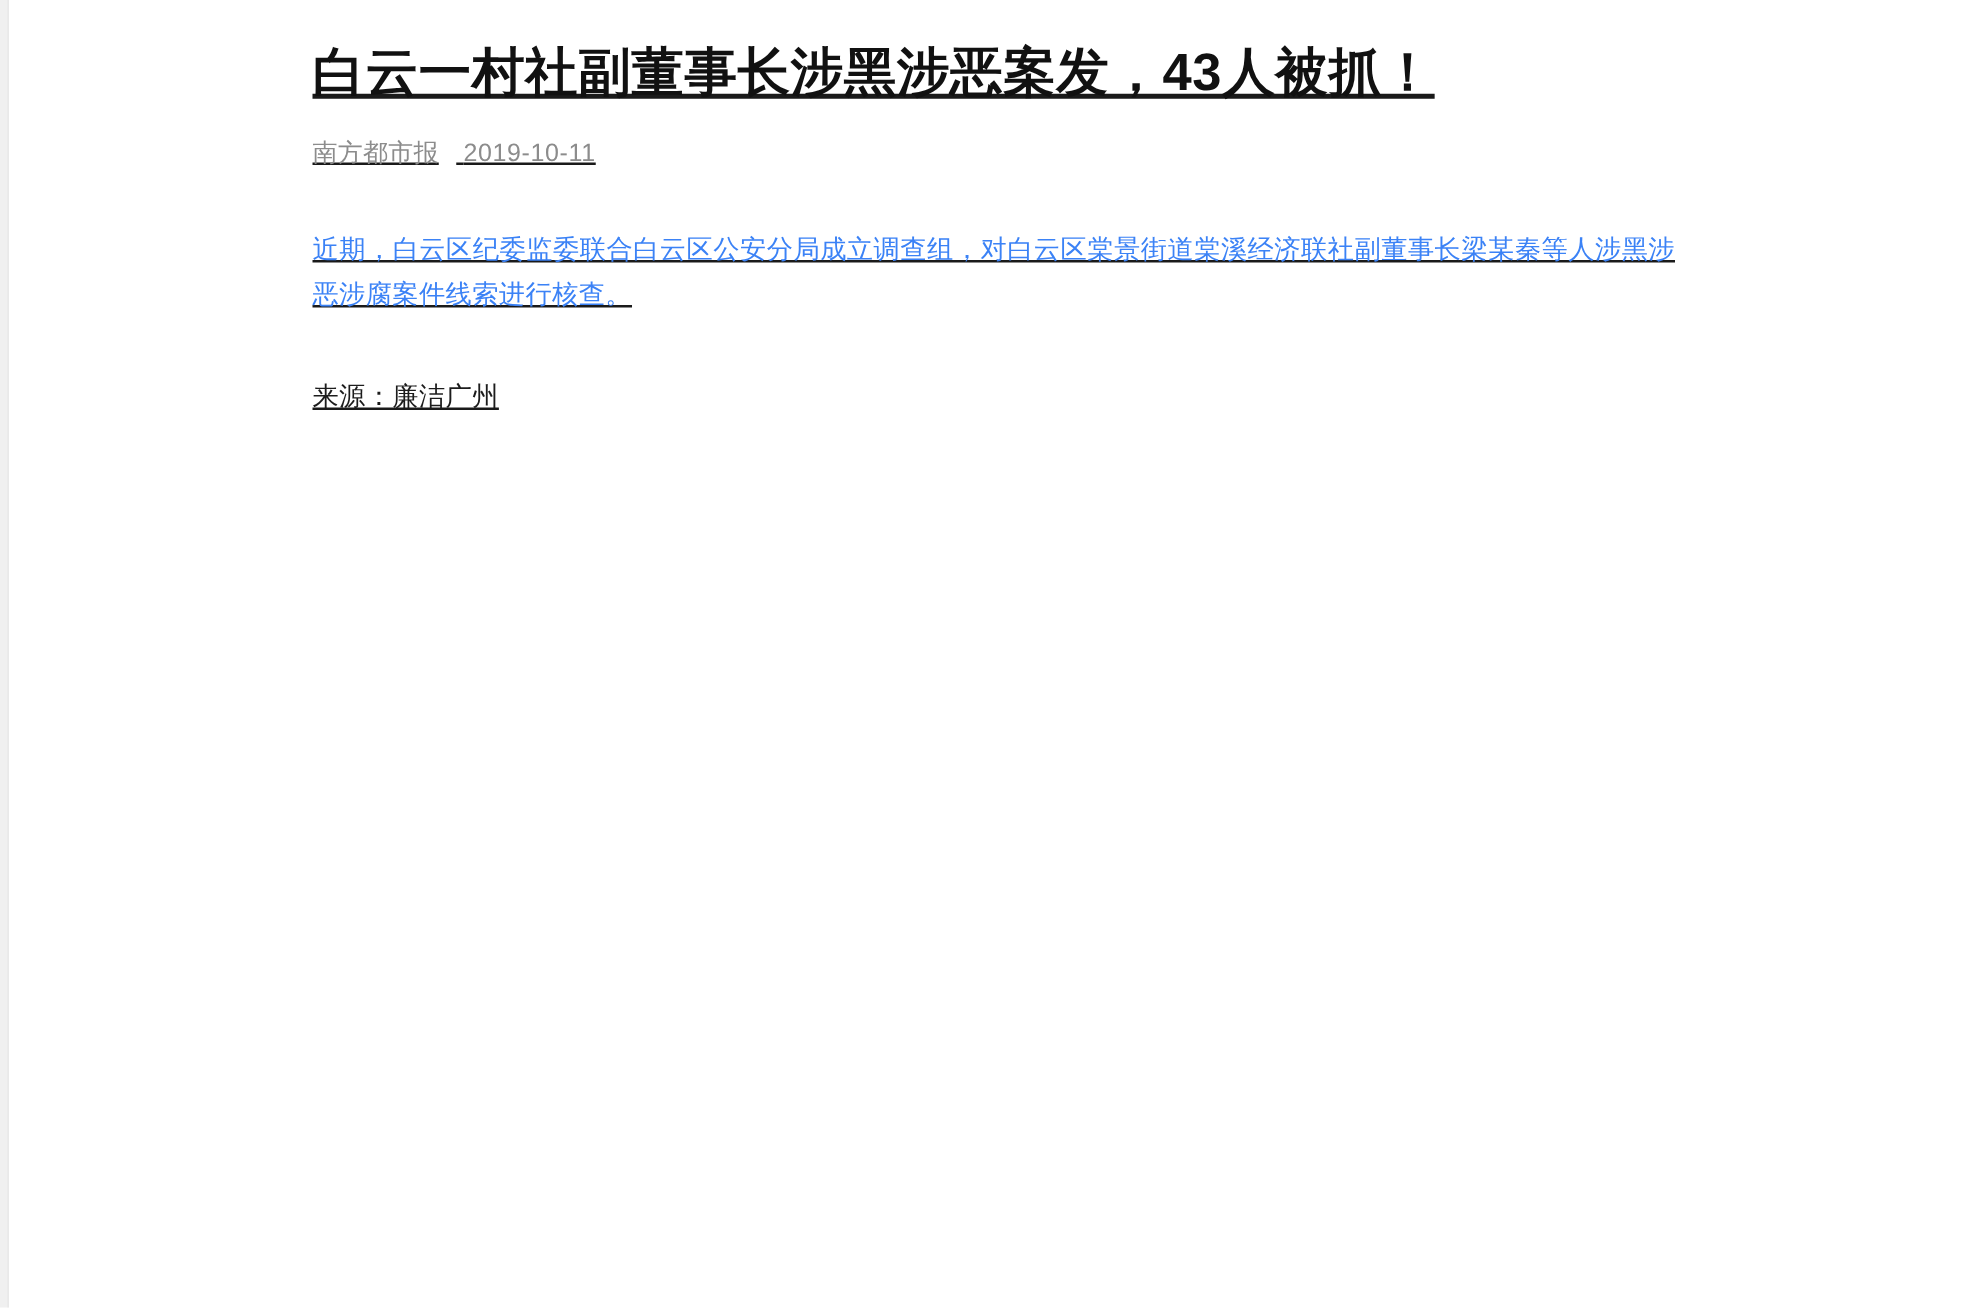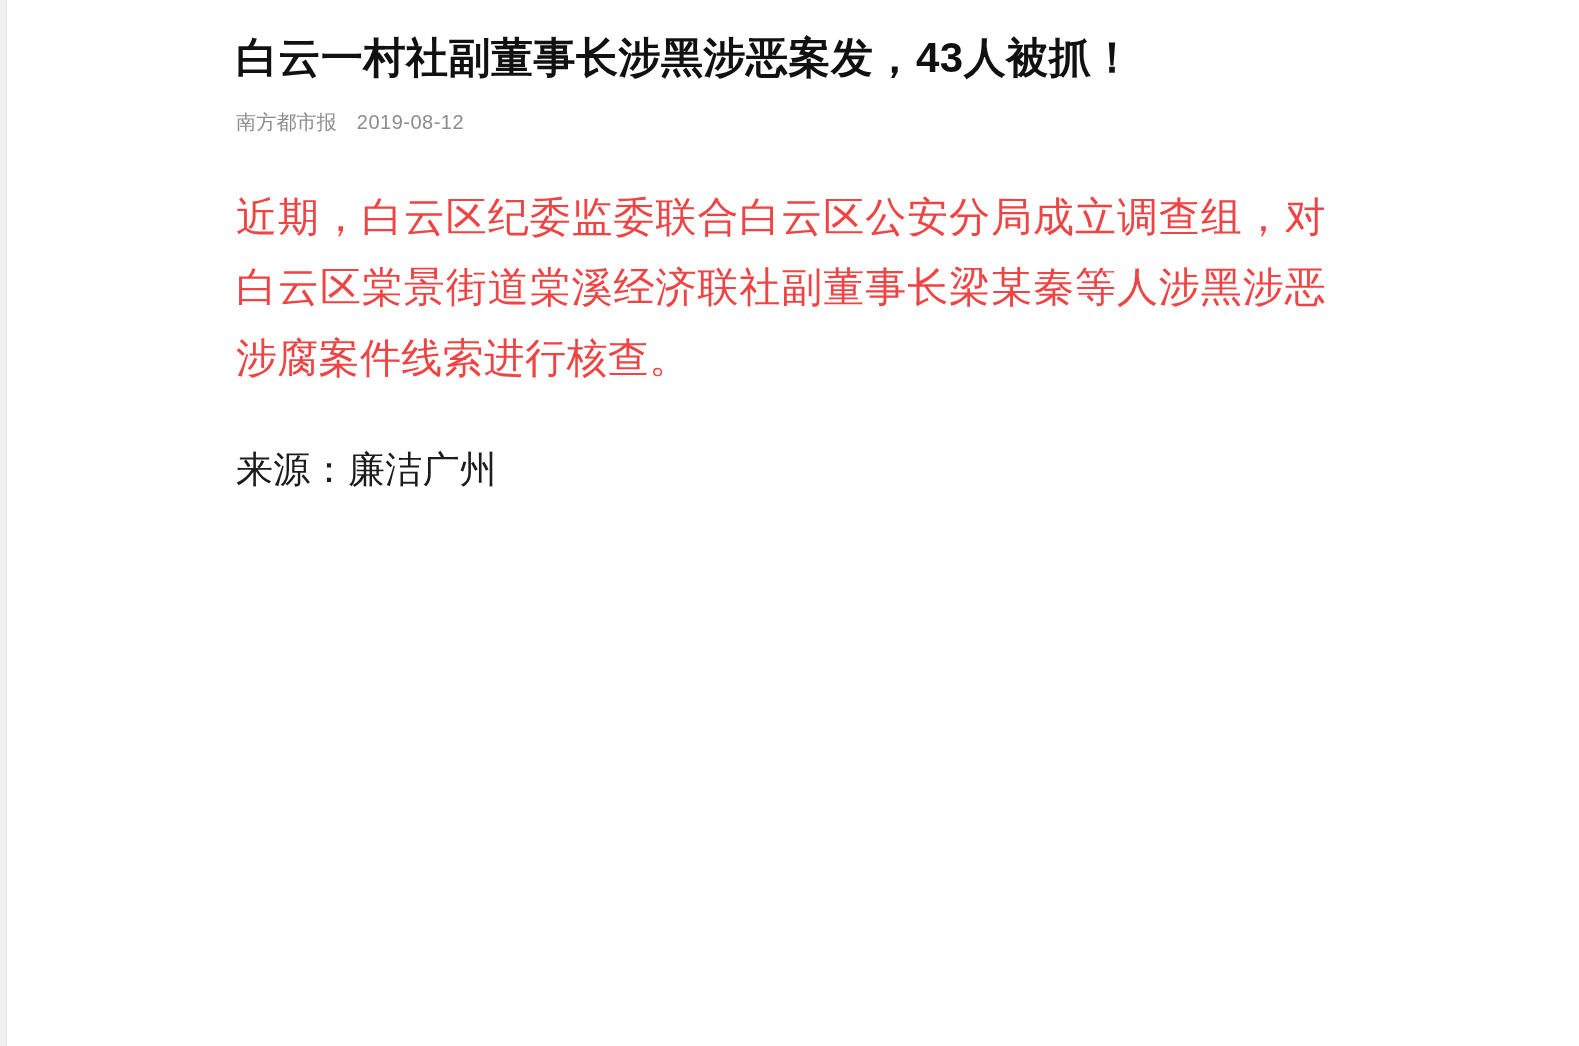--- a/index.html
+++ b/index.html
@@ -25,23 +25,24 @@
     position: absolute;
     left: 0;
     top: 0;
     width: 6px;
     height: 100%;
     background: #f0f0f0;
     border-right: 1px solid #e6e6e6;
   }
   .article {
     position: absolute;
-    left: 236px;
+    left: 250px;
     top: 0;
     width: 1090px;
+    text-decoration: underline;
   }
   .article-title {
     font-size: 42px;
     line-height: 1.35;
     font-weight: 700;
     color: #111111;
     letter-spacing: 0.5px;
     margin: 0;
     padding-top: 30px;
   }
@@ -54,53 +55,53 @@
   .meta-source {
     margin-right: 14px;
   }
   .meta-date {
     letter-spacing: 0.5px;
   }
   .body-block {
     margin-top: 46px;
   }
   .paragraph {
-    font-size: 41px;
+    font-size: 21px;
     line-height: 1.72;
-    color: #ef4444;
+    color: #3b82f6;
     margin: 0 0 36px 0;
     letter-spacing: 0.3px;
     text-align: justify;
     text-justify: inter-ideograph;
   }
   .paragraph.last {
     margin-bottom: 0;
   }
   .source-line {
-    font-size: 37px;
+    font-size: 21px;
     line-height: 1.7;
     color: #1c1c1c;
     margin-top: 46px;
     letter-spacing: 0.3px;
   }
 </style>
 </head>
 <body>
 
 <div class="page">
 
   <div class="left-gutter"></div>
 
   <div class="article">
 
     <h1 class="article-title">白云一村社副董事长涉黑涉恶案发，43人被抓！</h1>
 
     <div class="meta-line">
       <span class="meta-source">南方都市报</span>
-      <span class="meta-date">2019-08-12</span>
+      <span class="meta-date">2019-10-11</span>
     </div>
 
     <div class="body-block">
       <p class="paragraph">近期，白云区纪委监委联合白云区公安分局成立调查组，对白云区棠景街道棠溪经济联社副董事长梁某秦等人涉黑涉恶涉腐案件线索进行核查。</p>
     </div>
 
     <div class="source-line">来源：廉洁广州</div>
 
   </div>
 </div>

